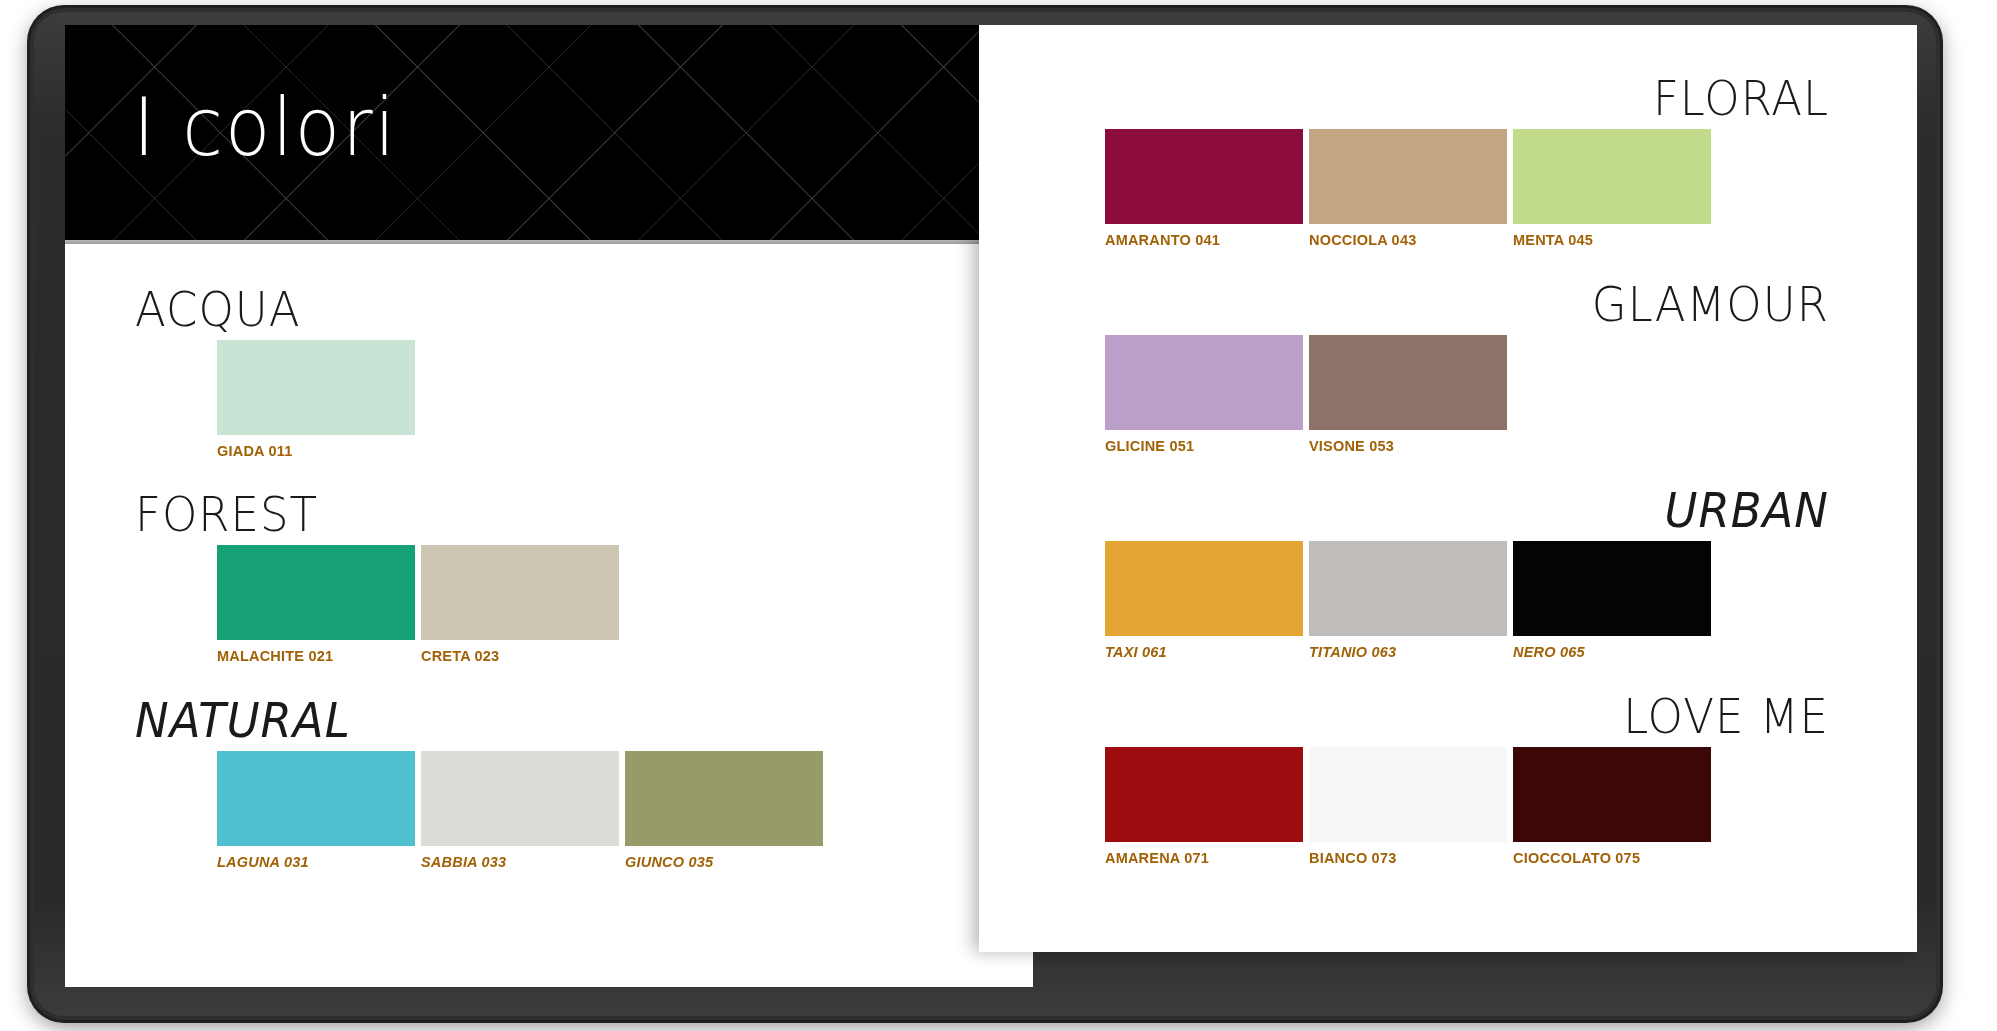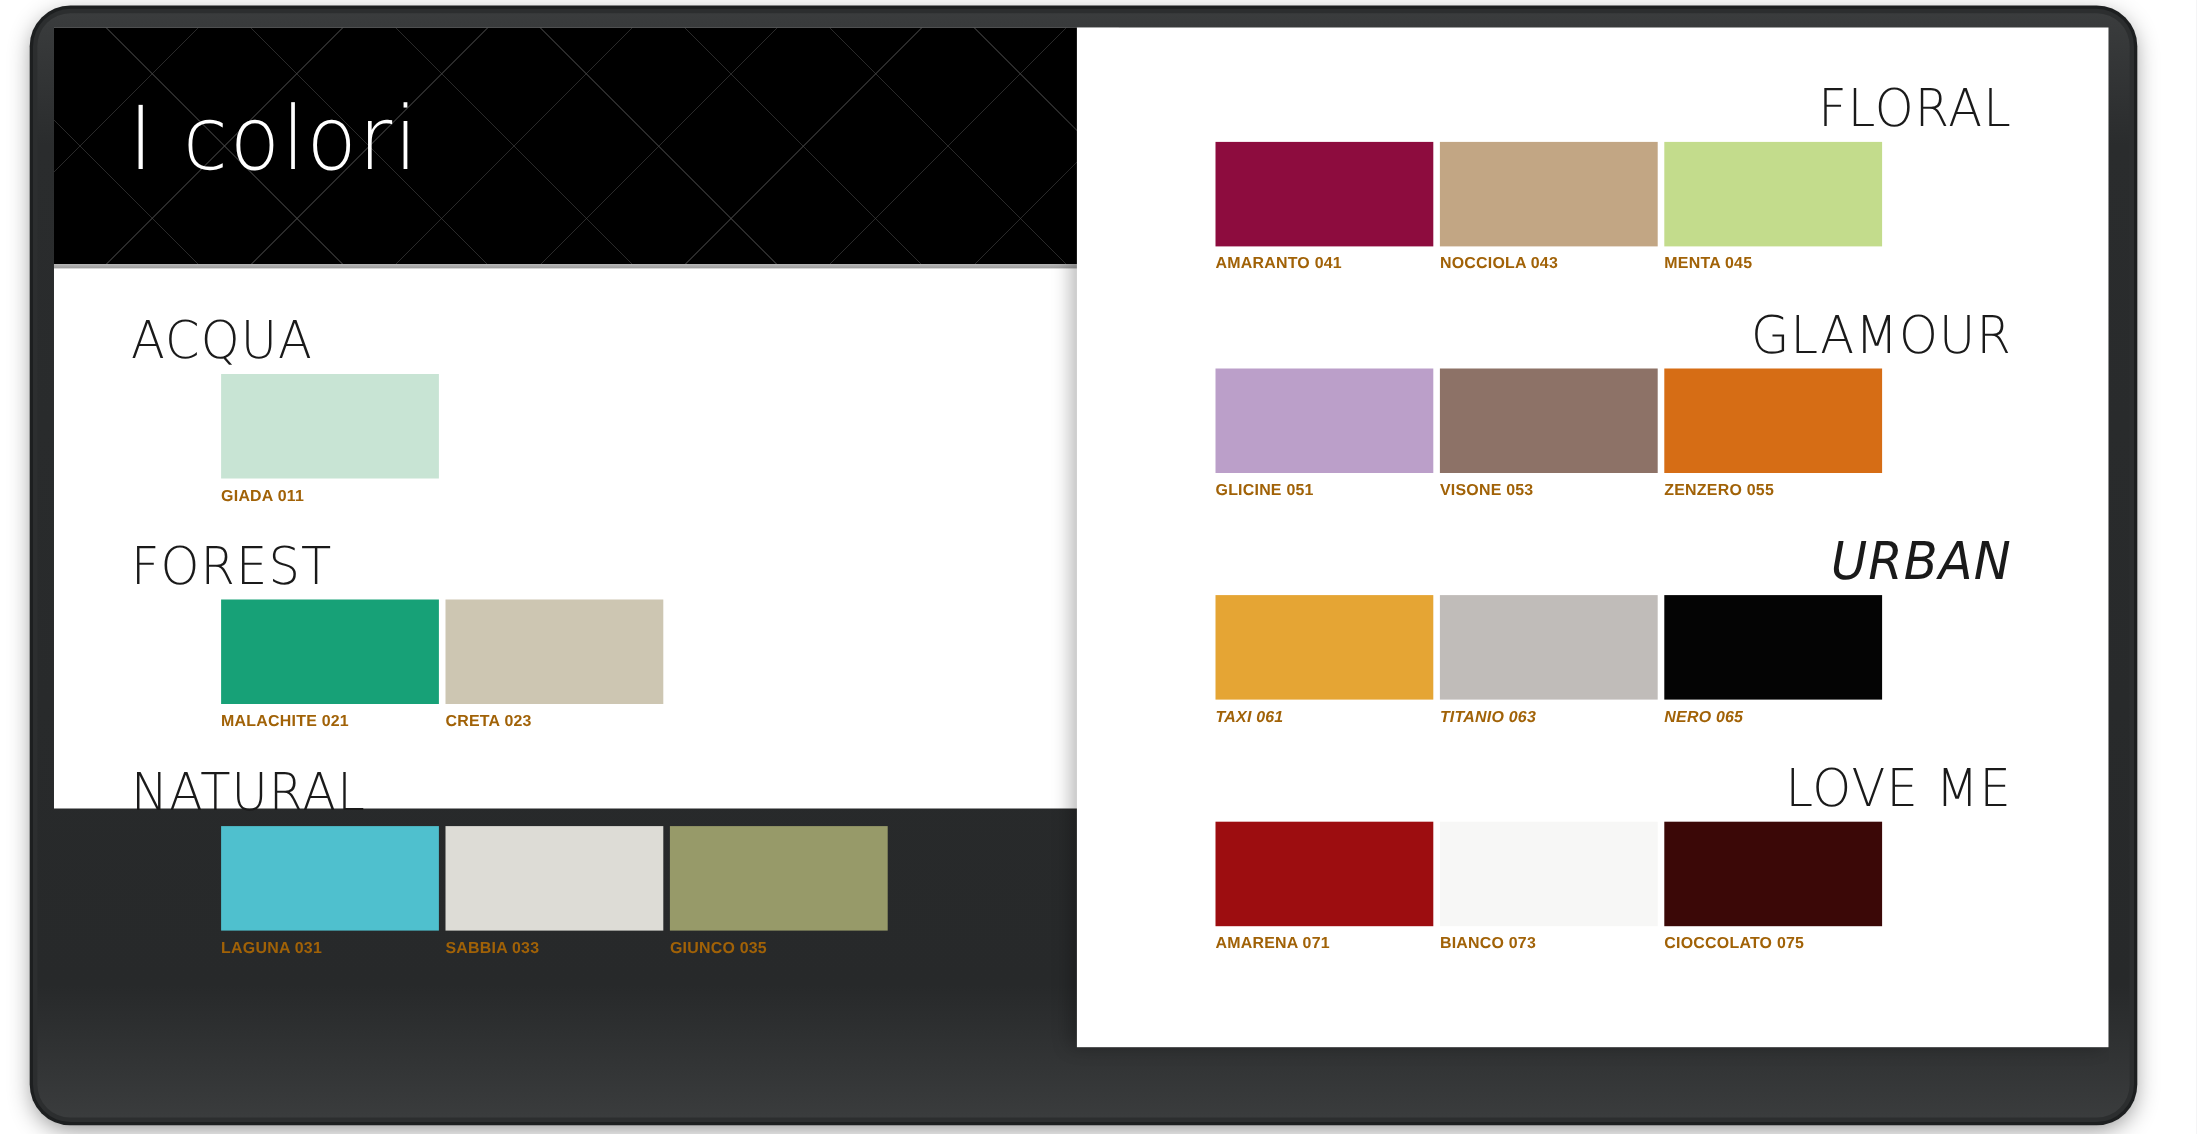--- a/index.html
+++ b/index.html
@@ -42,23 +42,23 @@
     left: 49px;
     top: 25px;
     width: 1868px;
     height: 962px;
     overflow: hidden;
   }
 
   
   #page-left {
     position: absolute;
-    left: 0; top: 0;
+    left: 16px; top: 0;
     width: 968px;
-    height: 710px;
+    height: 962px;
     background: #ffffff;
   }
 
   
   #page-right {
     position: absolute;
     left: 930px;
     top: -11px;
     width: 938px;
     height: 938px;
@@ -181,21 +181,21 @@
               <div class="swatch-cell">
                 <div class="swatch-chip" style="background: rgb(23, 161, 119);"></div>
                 <div class="swatch-label">MALACHITE 021</div>
               </div>
               <div class="swatch-cell">
                 <div class="swatch-chip" style="background: rgb(205, 198, 178);"></div>
                 <div class="swatch-label">CRETA 023</div>
               </div>
             </div>
           </div>
-          <div class="group-left" style="top: 673px;">
+          <div class="group-left" style="top: 673px; font-style: italic;">
             <div class="group-heading left">NATURAL</div>
             <div class="swatch-row left">
               <div class="swatch-cell">
                 <div class="swatch-chip" style="background: rgb(79, 192, 206);"></div>
                 <div class="swatch-label">LAGUNA 031</div>
               </div>
               <div class="swatch-cell">
                 <div class="swatch-chip" style="background: rgb(221, 220, 214);"></div>
                 <div class="swatch-label">SABBIA 033</div>
               </div>
@@ -231,24 +231,20 @@
             <div class="group-heading right">GLAMOUR</div>
             <div class="swatch-row right">
               <div class="swatch-cell">
                 <div class="swatch-chip" style="background: rgb(187, 159, 201);"></div>
                 <div class="swatch-label">GLICINE 051</div>
               </div>
               <div class="swatch-cell">
                 <div class="swatch-chip" style="background: rgb(141, 114, 103);"></div>
                 <div class="swatch-label">VISONE 053</div>
               </div>
-              <div class="swatch-cell">
-                <div class="swatch-chip" style="background: rgb(214, 109, 21);"></div>
-                <div class="swatch-label">ZENZERO 055</div>
-              </div>
             </div>
           </div>
           <div class="group-right" style="top: 474px; font-style: italic;">
             <div class="group-heading right">URBAN</div>
             <div class="swatch-row right">
               <div class="swatch-cell">
                 <div class="swatch-chip" style="background: rgb(229, 165, 52);"></div>
                 <div class="swatch-label">TAXI 061</div>
               </div>
               <div class="swatch-cell">

